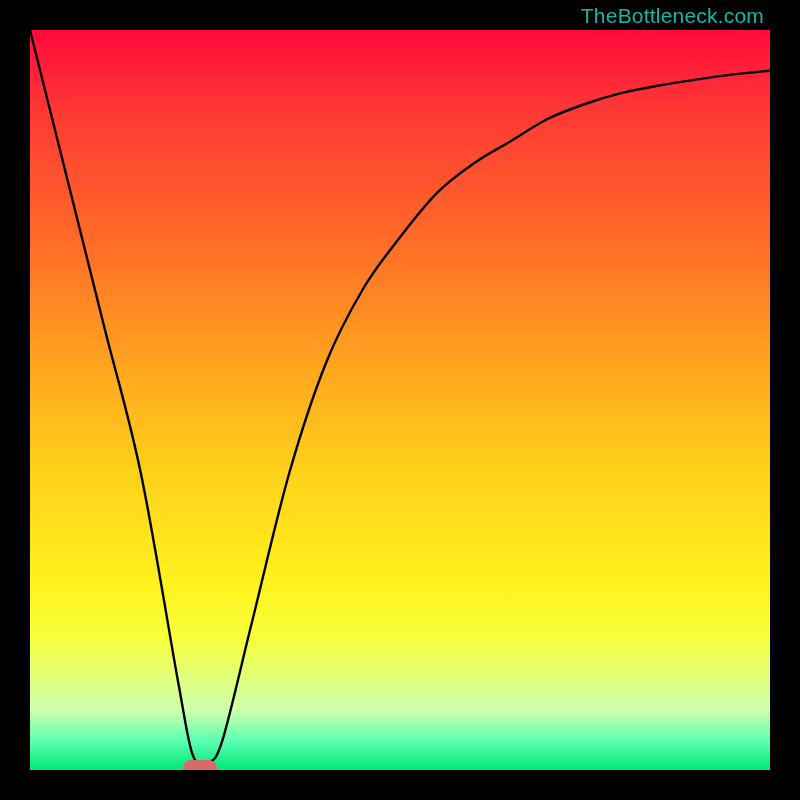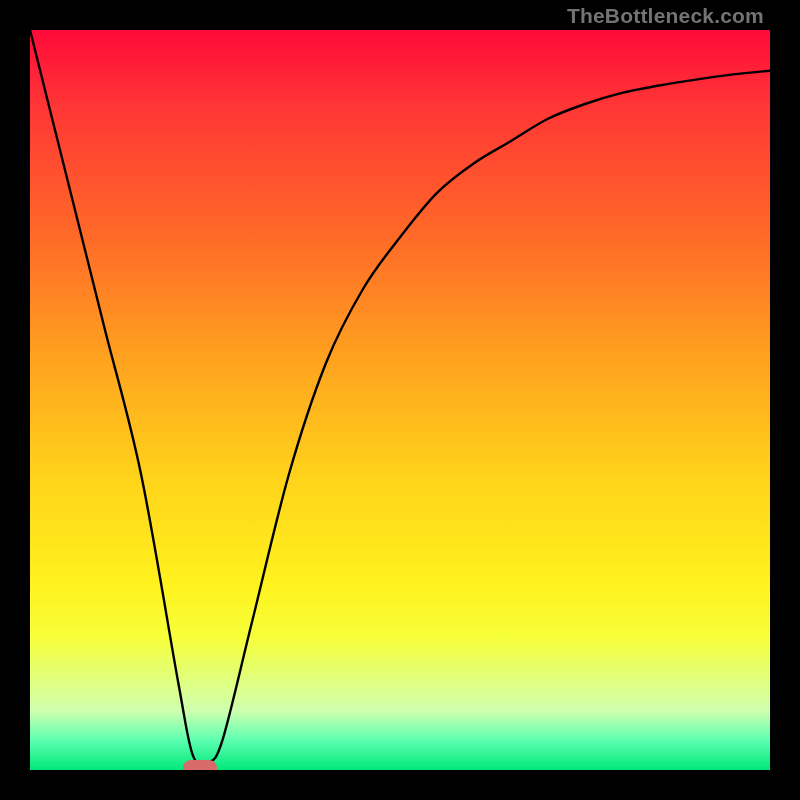--- a/index.html
+++ b/index.html
@@ -32,23 +32,23 @@
       #f7ff3a 82%,
       #ceffae 92%,
       #5cffb0 96%,
       #00e87a 100%
     );
   }
   .watermark {
     position: absolute;
     top: 4px;
     right: 36px;
-    color: #737373;
+    color: #14b8a6;
     font-size: 21px;
-    font-weight: 700;
+    font-weight: 400;
     letter-spacing: 0.2px;
     z-index: 10;
   }
   svg.curve {
     position: absolute;
     inset: 0;
     z-index: 5;
   }
   .marker {
     position: absolute;

